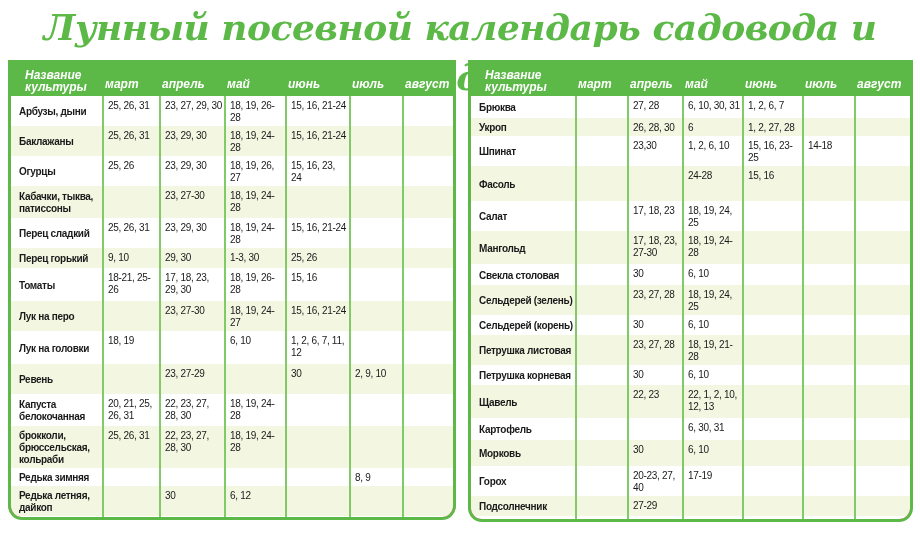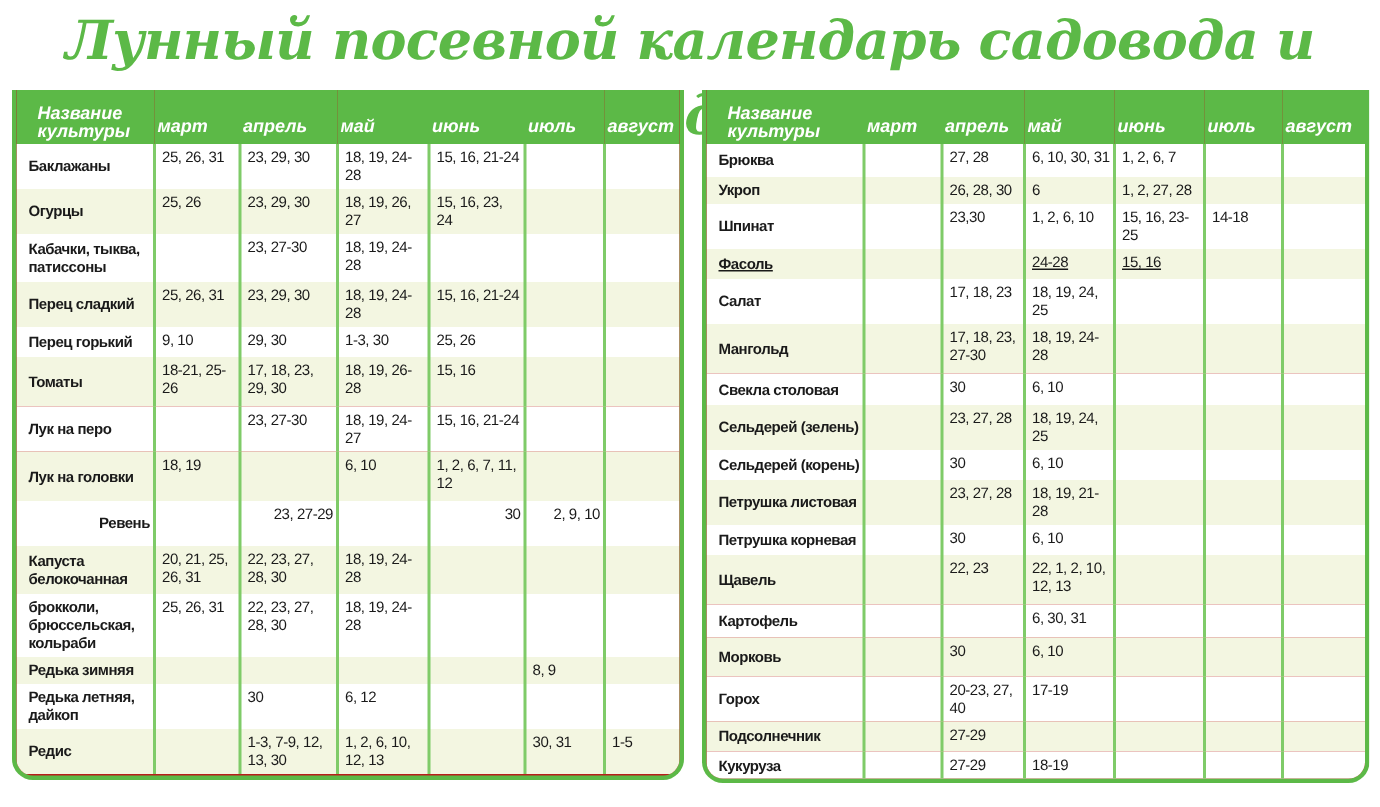--- a/index.html
+++ b/index.html
@@ -59,20 +59,29 @@
         <th class="name-h">Название культуры</th>
         <th>март</th>
         <th>апрель</th>
         <th>май</th>
         <th>июнь</th>
         <th>июль</th>
         <th>август</th>
       </tr>
     </thead>
     <tbody>
+        <tr style="height: 22px;">
+          <td class="name">Арбузы, дыни</td>
+          <td>25, 26, 31</td>
+          <td>23, 27, 29, 30</td>
+          <td>18, 19, 26-28</td>
+          <td>15, 16, 21-24</td>
+          <td></td>
+          <td></td>
+        </tr>
         <tr style="height: 20px;">
           <td class="name">Баклажаны</td>
           <td>25, 26, 31</td>
           <td>23, 29, 30</td>
           <td>18, 19, 24-28</td>
           <td>15, 16, 21-24</td>
           <td></td>
           <td></td>
         </tr>
         <tr style="height: 23px;">
@@ -131,21 +140,21 @@
         </tr>
         <tr style="height: 33px;">
           <td class="name">Лук на головки</td>
           <td>18, 19</td>
           <td></td>
           <td>6, 10</td>
           <td>1, 2, 6, 7, 11, 12</td>
           <td></td>
           <td></td>
         </tr>
-        <tr style="height: 30px; text-align: right;">
+        <tr style="height: 30px;">
           <td class="name">Ревень</td>
           <td></td>
           <td>23, 27-29</td>
           <td></td>
           <td>30</td>
           <td>2, 9, 10</td>
           <td></td>
         </tr>
         <tr style="height: 32px;">
           <td class="name">Капуста белокочанная</td>
@@ -239,21 +248,21 @@
         </tr>
         <tr style="height: 20px;">
           <td class="name">Шпинат</td>
           <td></td>
           <td>23,30</td>
           <td>1, 2, 6, 10</td>
           <td>15, 16, 23-25</td>
           <td>14-18</td>
           <td></td>
         </tr>
-        <tr style="height: 20px; text-decoration: underline;">
+        <tr style="height: 35px;">
           <td class="name">Фасоль</td>
           <td></td>
           <td></td>
           <td>24-28</td>
           <td>15, 16</td>
           <td></td>
           <td></td>
         </tr>
         <tr style="height: 22px;">
           <td class="name">Салат</td>

